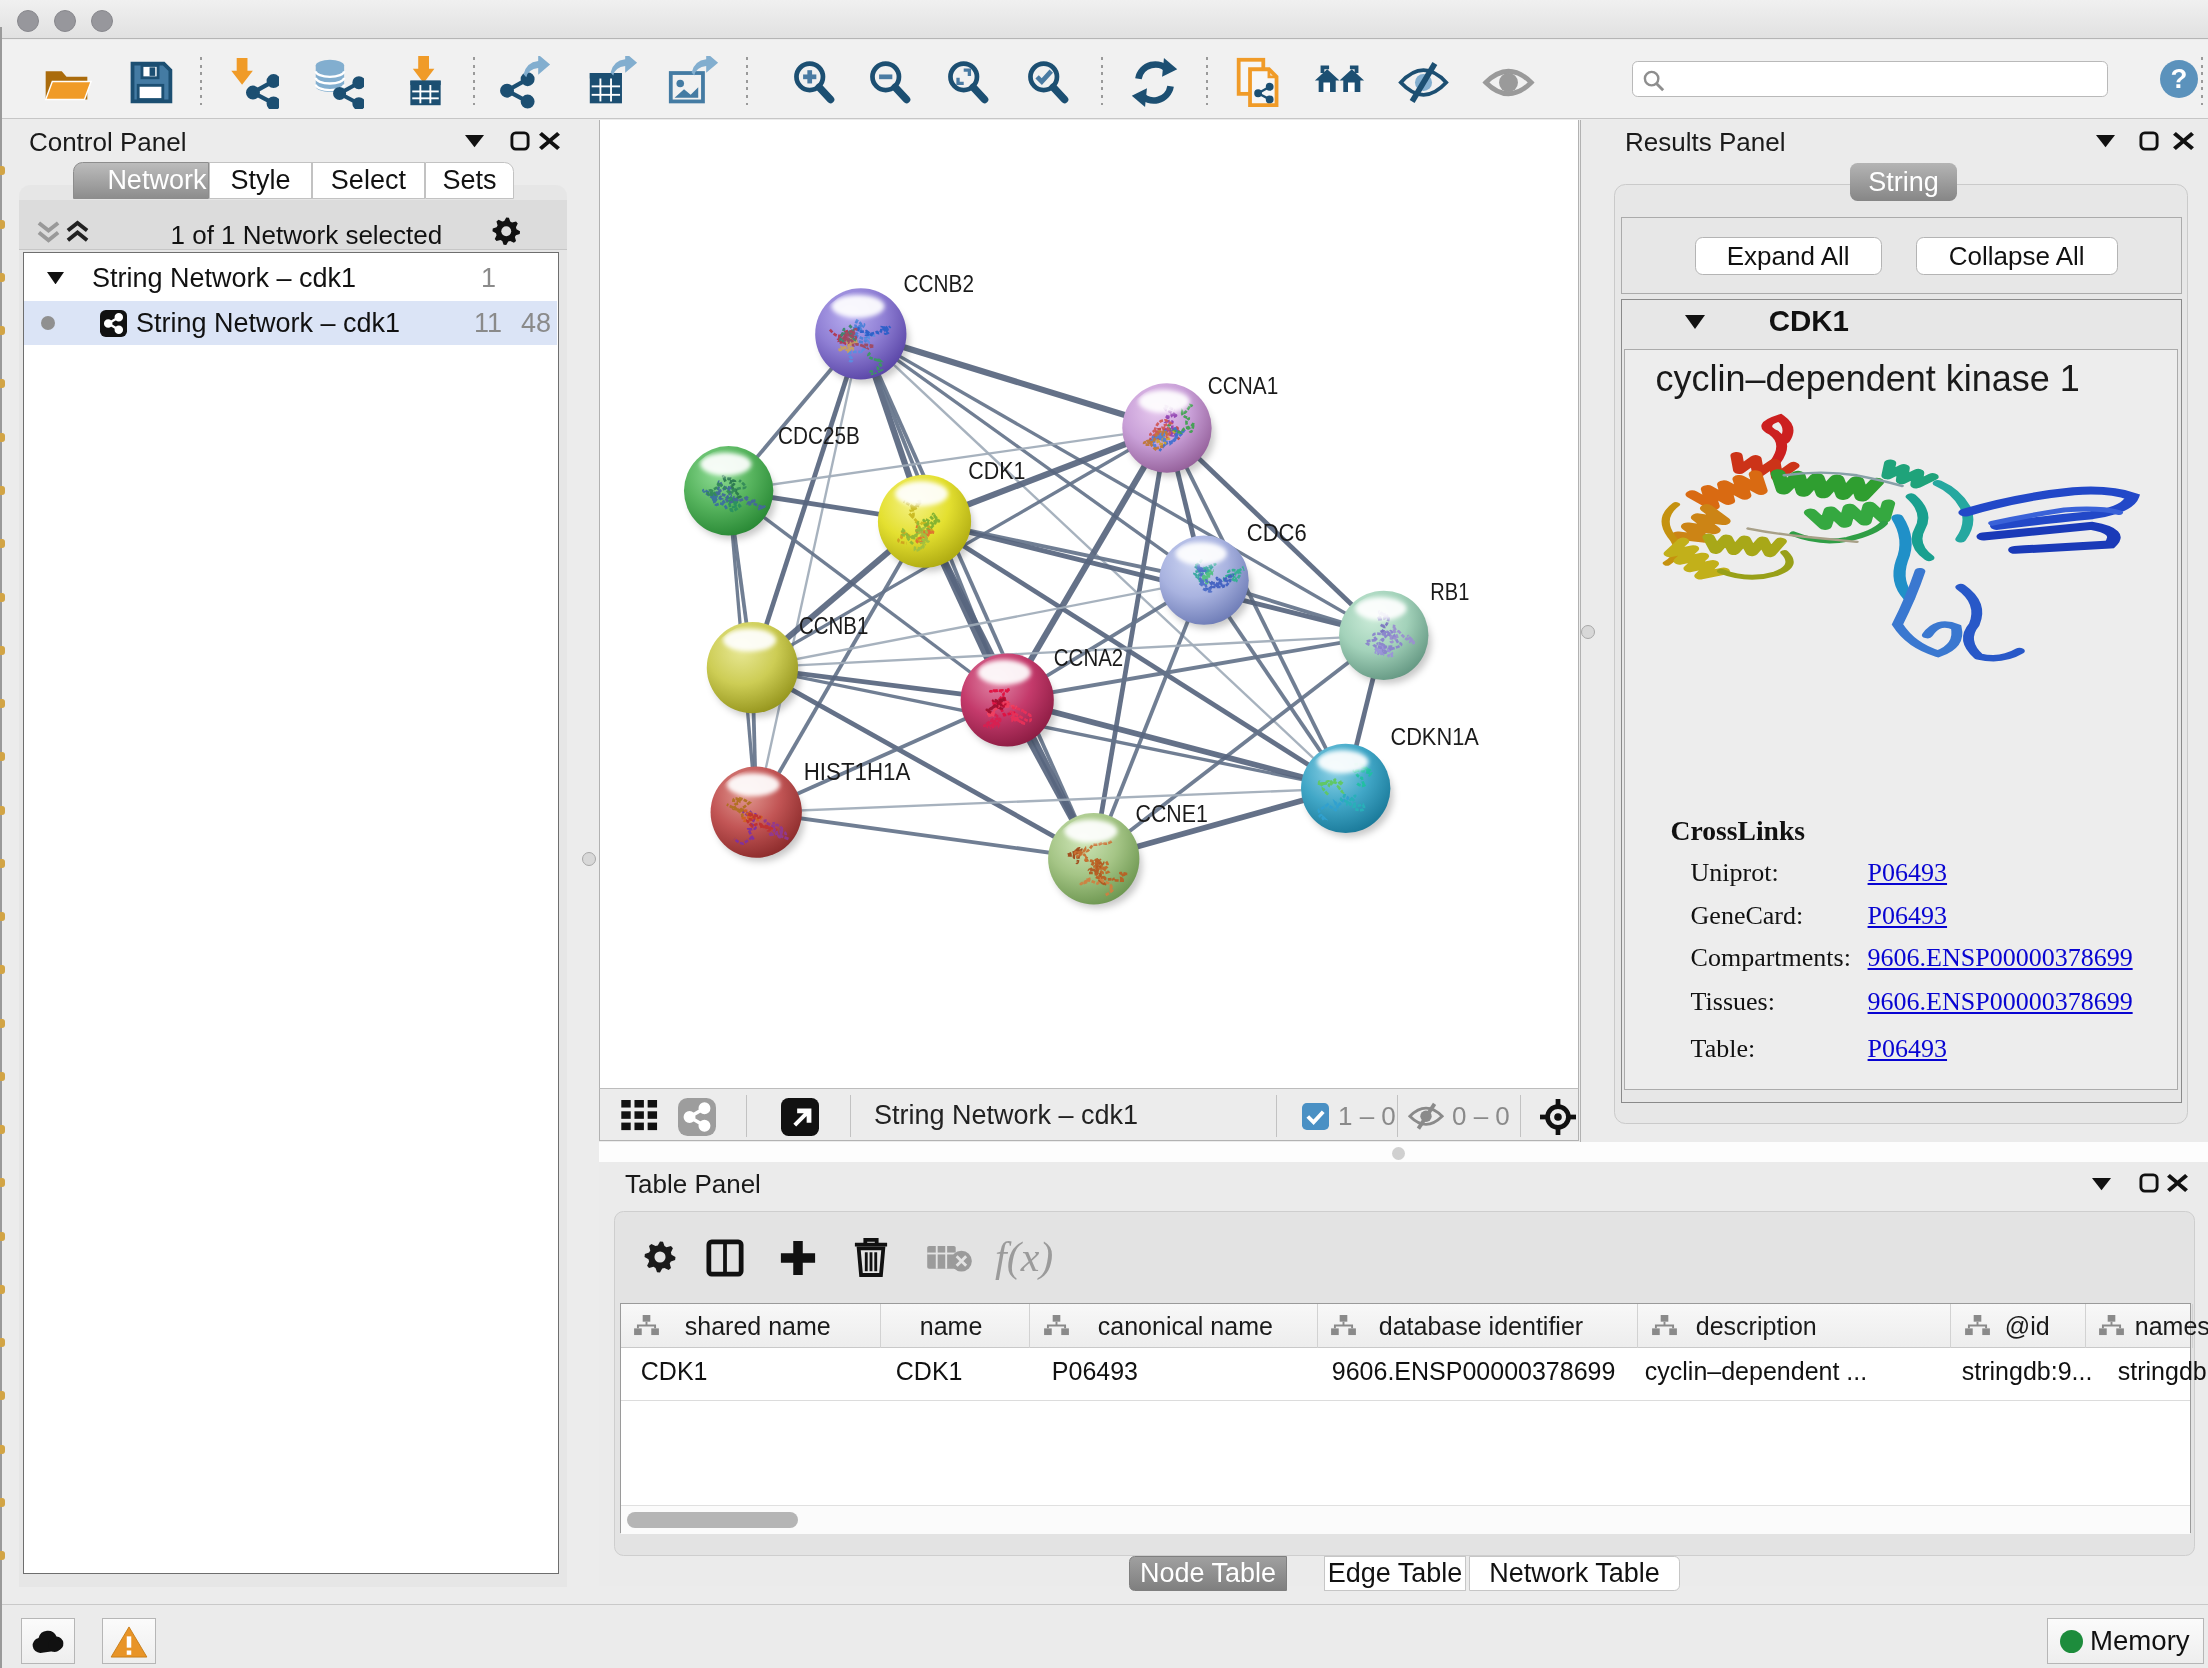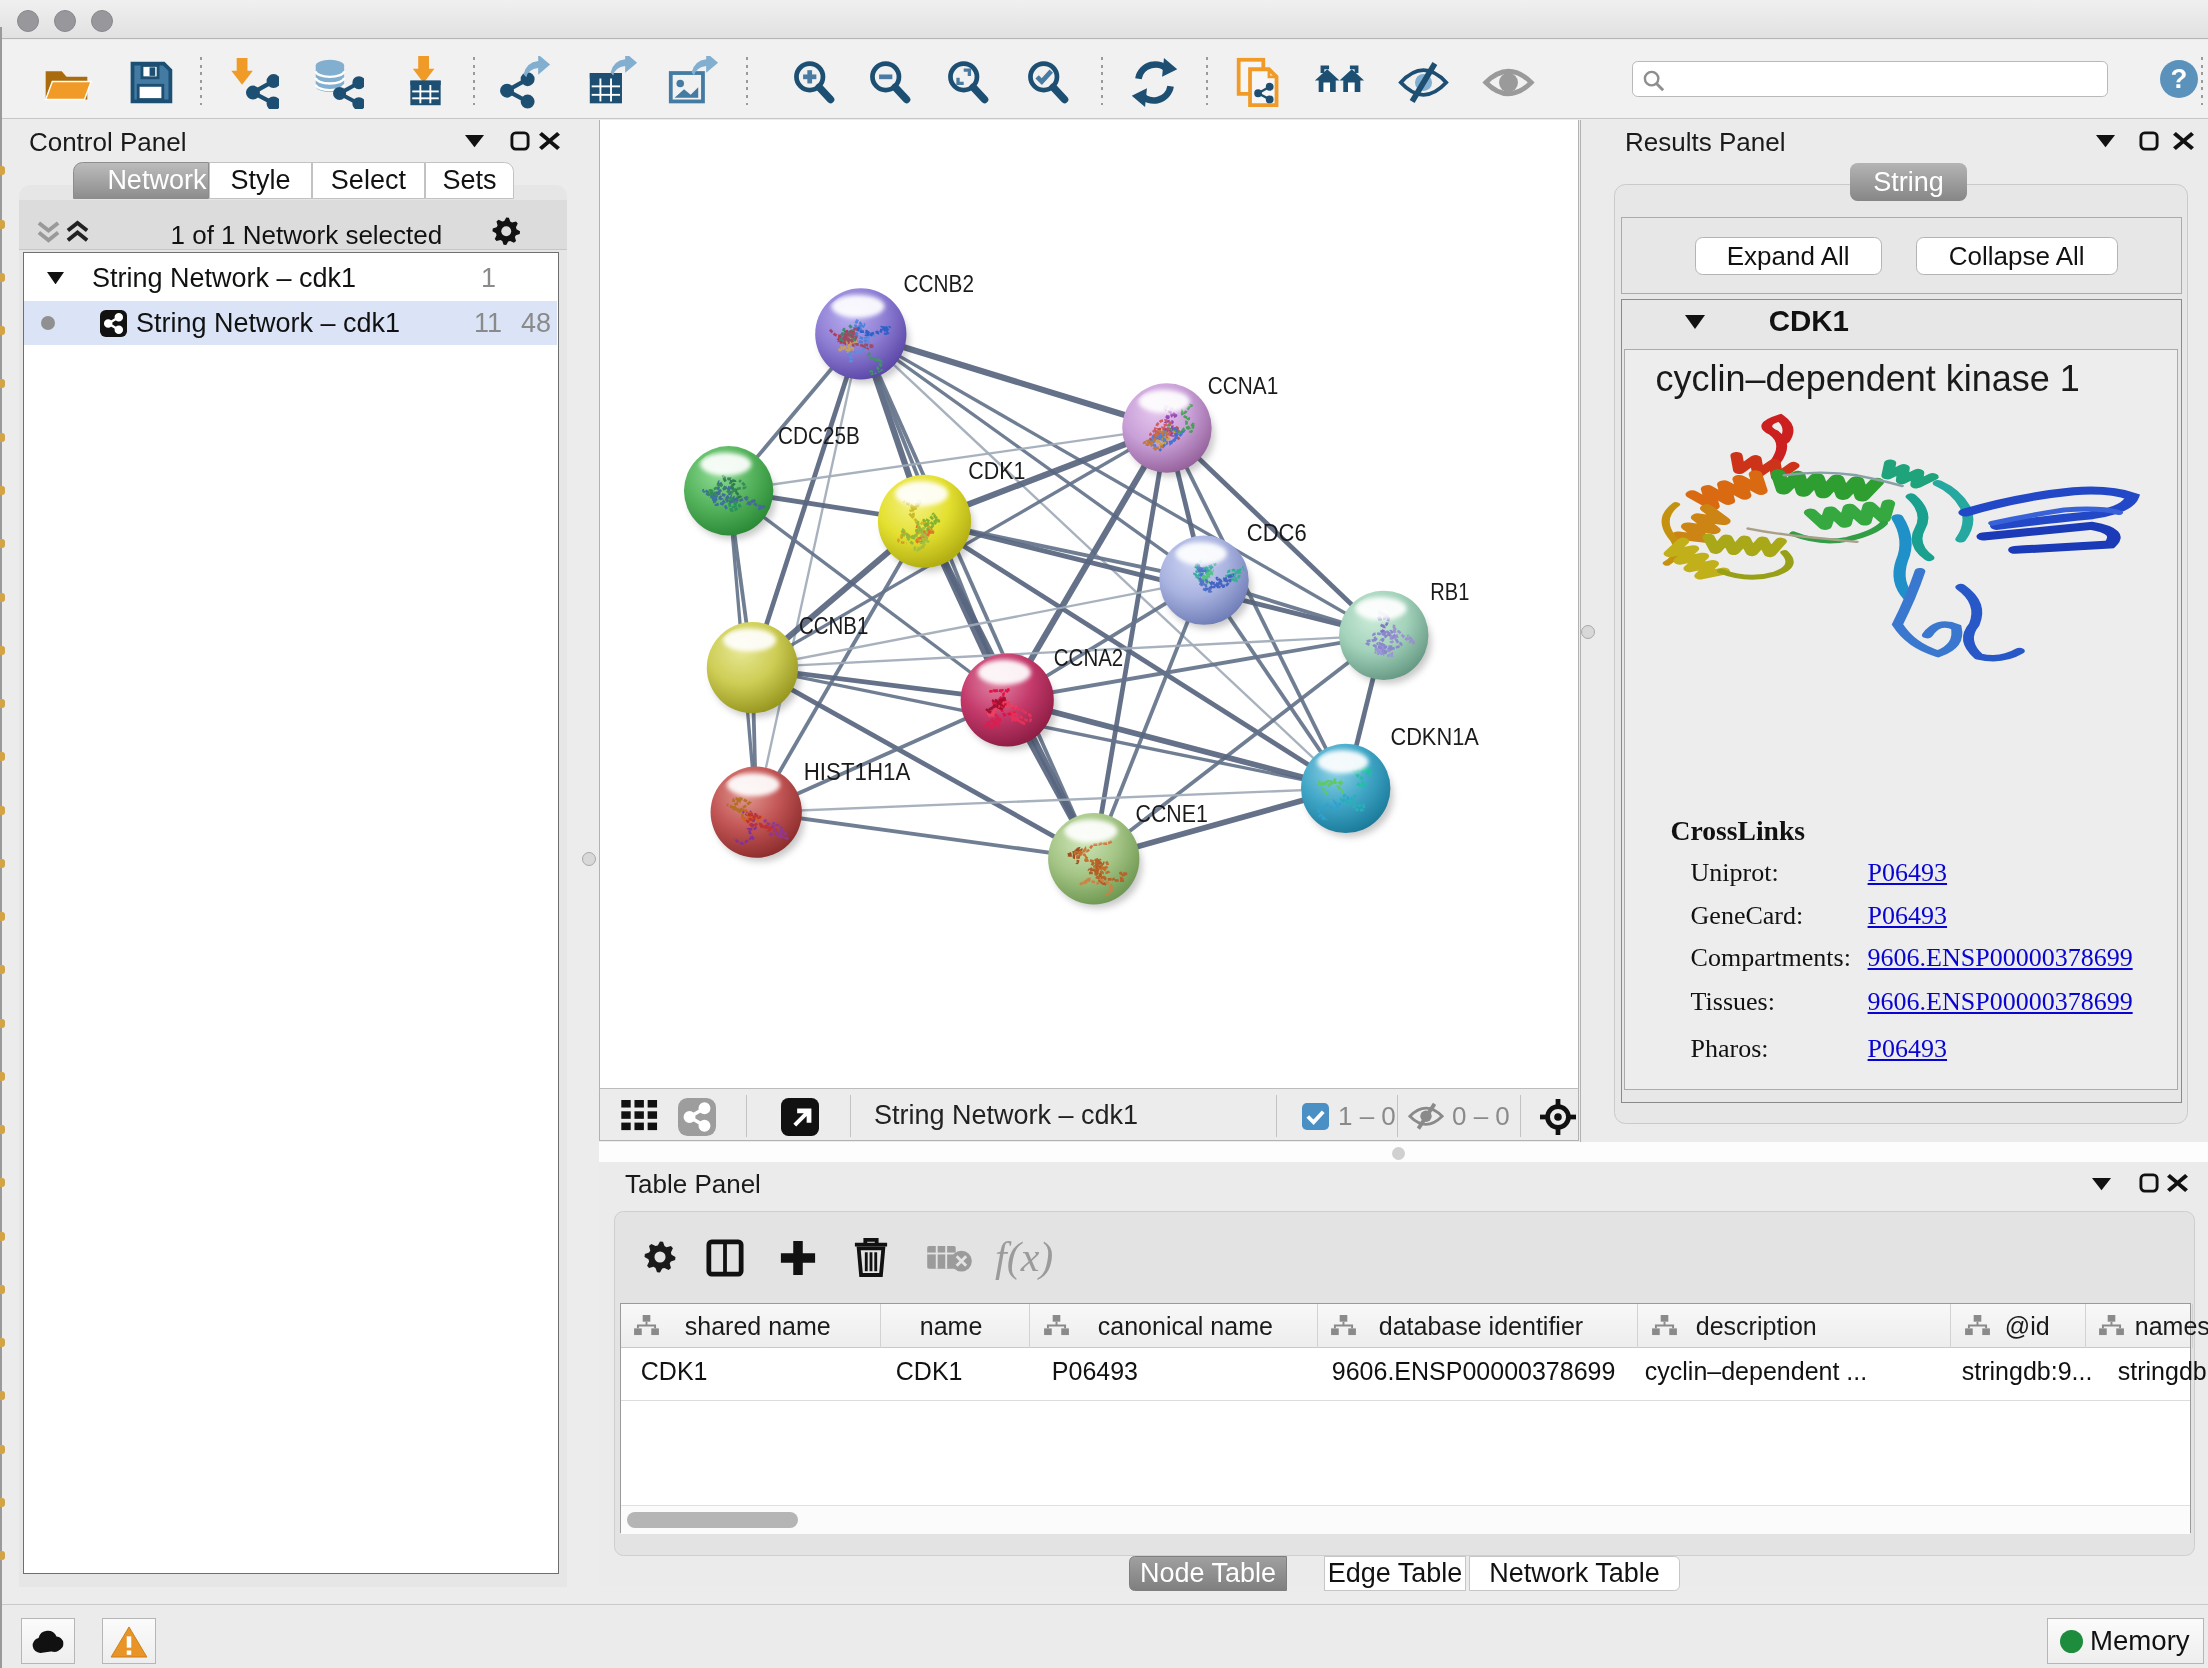--- a/index.html
+++ b/index.html
@@ -34,21 +34,21 @@
 
 
 #canvas { left:599px; top:120px; width:980px; height:968px; background:#fff; border-left:1px solid #b2b2b2; border-right:1px solid #b2b2b2; }
 #netbar { left:599px; top:1088px; width:980px; height:53px; background:#ececec; border:1px solid #b2b2b2; border-top:1px solid #bcbcbc; }
 .nbsep { top:5.7px; width:1px; height:42px; background:#c2c2c2; }
 #splitstrip { left:599px; top:1142px; width:1609px; height:20px; background:#fdfdfd; }
 
 
 #rpanel { left:1580px; top:120px; width:629px; height:1022px; background:#ebebeb; border-left:1px solid #b2b2b2; }
 #rp-outer { left:33px; top:64px; width:574px; height:940px; background:#e7e7e7; border:1px solid #cacaca; border-radius:11.4px; }
-#stringtab { left:269px; top:43px; width:117px; height:38px; background:linear-gradient(#b4b4b4,#868686); border-radius:7.6px; color:#fff; font-size:27px; text-align:center; line-height:38px; }
+#stringtab { left:269px; top:43px; width:107px; height:38px; background:linear-gradient(#b4b4b4,#868686); border-radius:7.6px; color:#fff; font-size:27px; text-align:center; line-height:38px; }
 #rp-box1 { left:6.7px; top:33px; width:561px; height:77px; border:1px solid #ababab; }
 .rbtn { top:19px; height:38px; background:#fff; border:1px solid #b4b4b4; border-radius:7.6px; font-size:26px; text-align:center; line-height:36px; color:#111; }
 #rp-box2 { left:6.7px; top:115px; width:561px; height:804px; border:1px solid #8a8a8a; }
 #rp-inner { left:1.9px; top:49px; width:554px; height:741px; border:1px solid #ababab; background:#ededed; }
 .serif { font-family:"Liberation Serif", serif; }
 .xl-label { font-size:26px; color:#111; }
 .xl-link { font-size:26px; color:#0804d2; text-decoration:underline; }
 
 
 #tpanel { left:599px; top:1162px; width:1609px; height:424px; background:#ebebeb; }
@@ -659,21 +659,21 @@
           </svg>
         <div class="serif abs" style="left:46px; top:465px; font-size:27.6px; font-weight:bold; color:#111;">CrossLinks</div>
         <div class="serif xl-label abs" style="left:66px; top:508px;">Uniprot:</div>
         <div class="serif xl-link abs" style="left:243px; top:508px;">P06493</div>
         <div class="serif xl-label abs" style="left:66px; top:551px;">GeneCard:</div>
         <div class="serif xl-link abs" style="left:243px; top:551px;">P06493</div>
         <div class="serif xl-label abs" style="left:66px; top:593px;">Compartments:</div>
         <div class="serif xl-link abs" style="left:243px; top:593px;">9606.ENSP00000378699</div>
         <div class="serif xl-label abs" style="left:66px; top:637px;">Tissues:</div>
         <div class="serif xl-link abs" style="left:243px; top:637px;">9606.ENSP00000378699</div>
-        <div class="serif xl-label abs" style="left:66px; top:684px;">Pharos:</div>
+        <div class="serif xl-label abs" style="left:66px; top:684px;">Table:</div>
         <div class="serif xl-link abs" style="left:243px; top:684px;">P06493</div>
       </div>
     </div>
   </div>
 </div>
 
 <div id="tpanel" class="abs">
   <div class="ptitle abs" style="left:26px; top:6.7px;">Table Panel</div>
   <svg class="abs" style="left:1492px; top:15px;" width="21" height="14.3" viewBox="0 0 22 15">
       <path d="M1,1 h20 l-10,13 z" fill="#111"></path>

